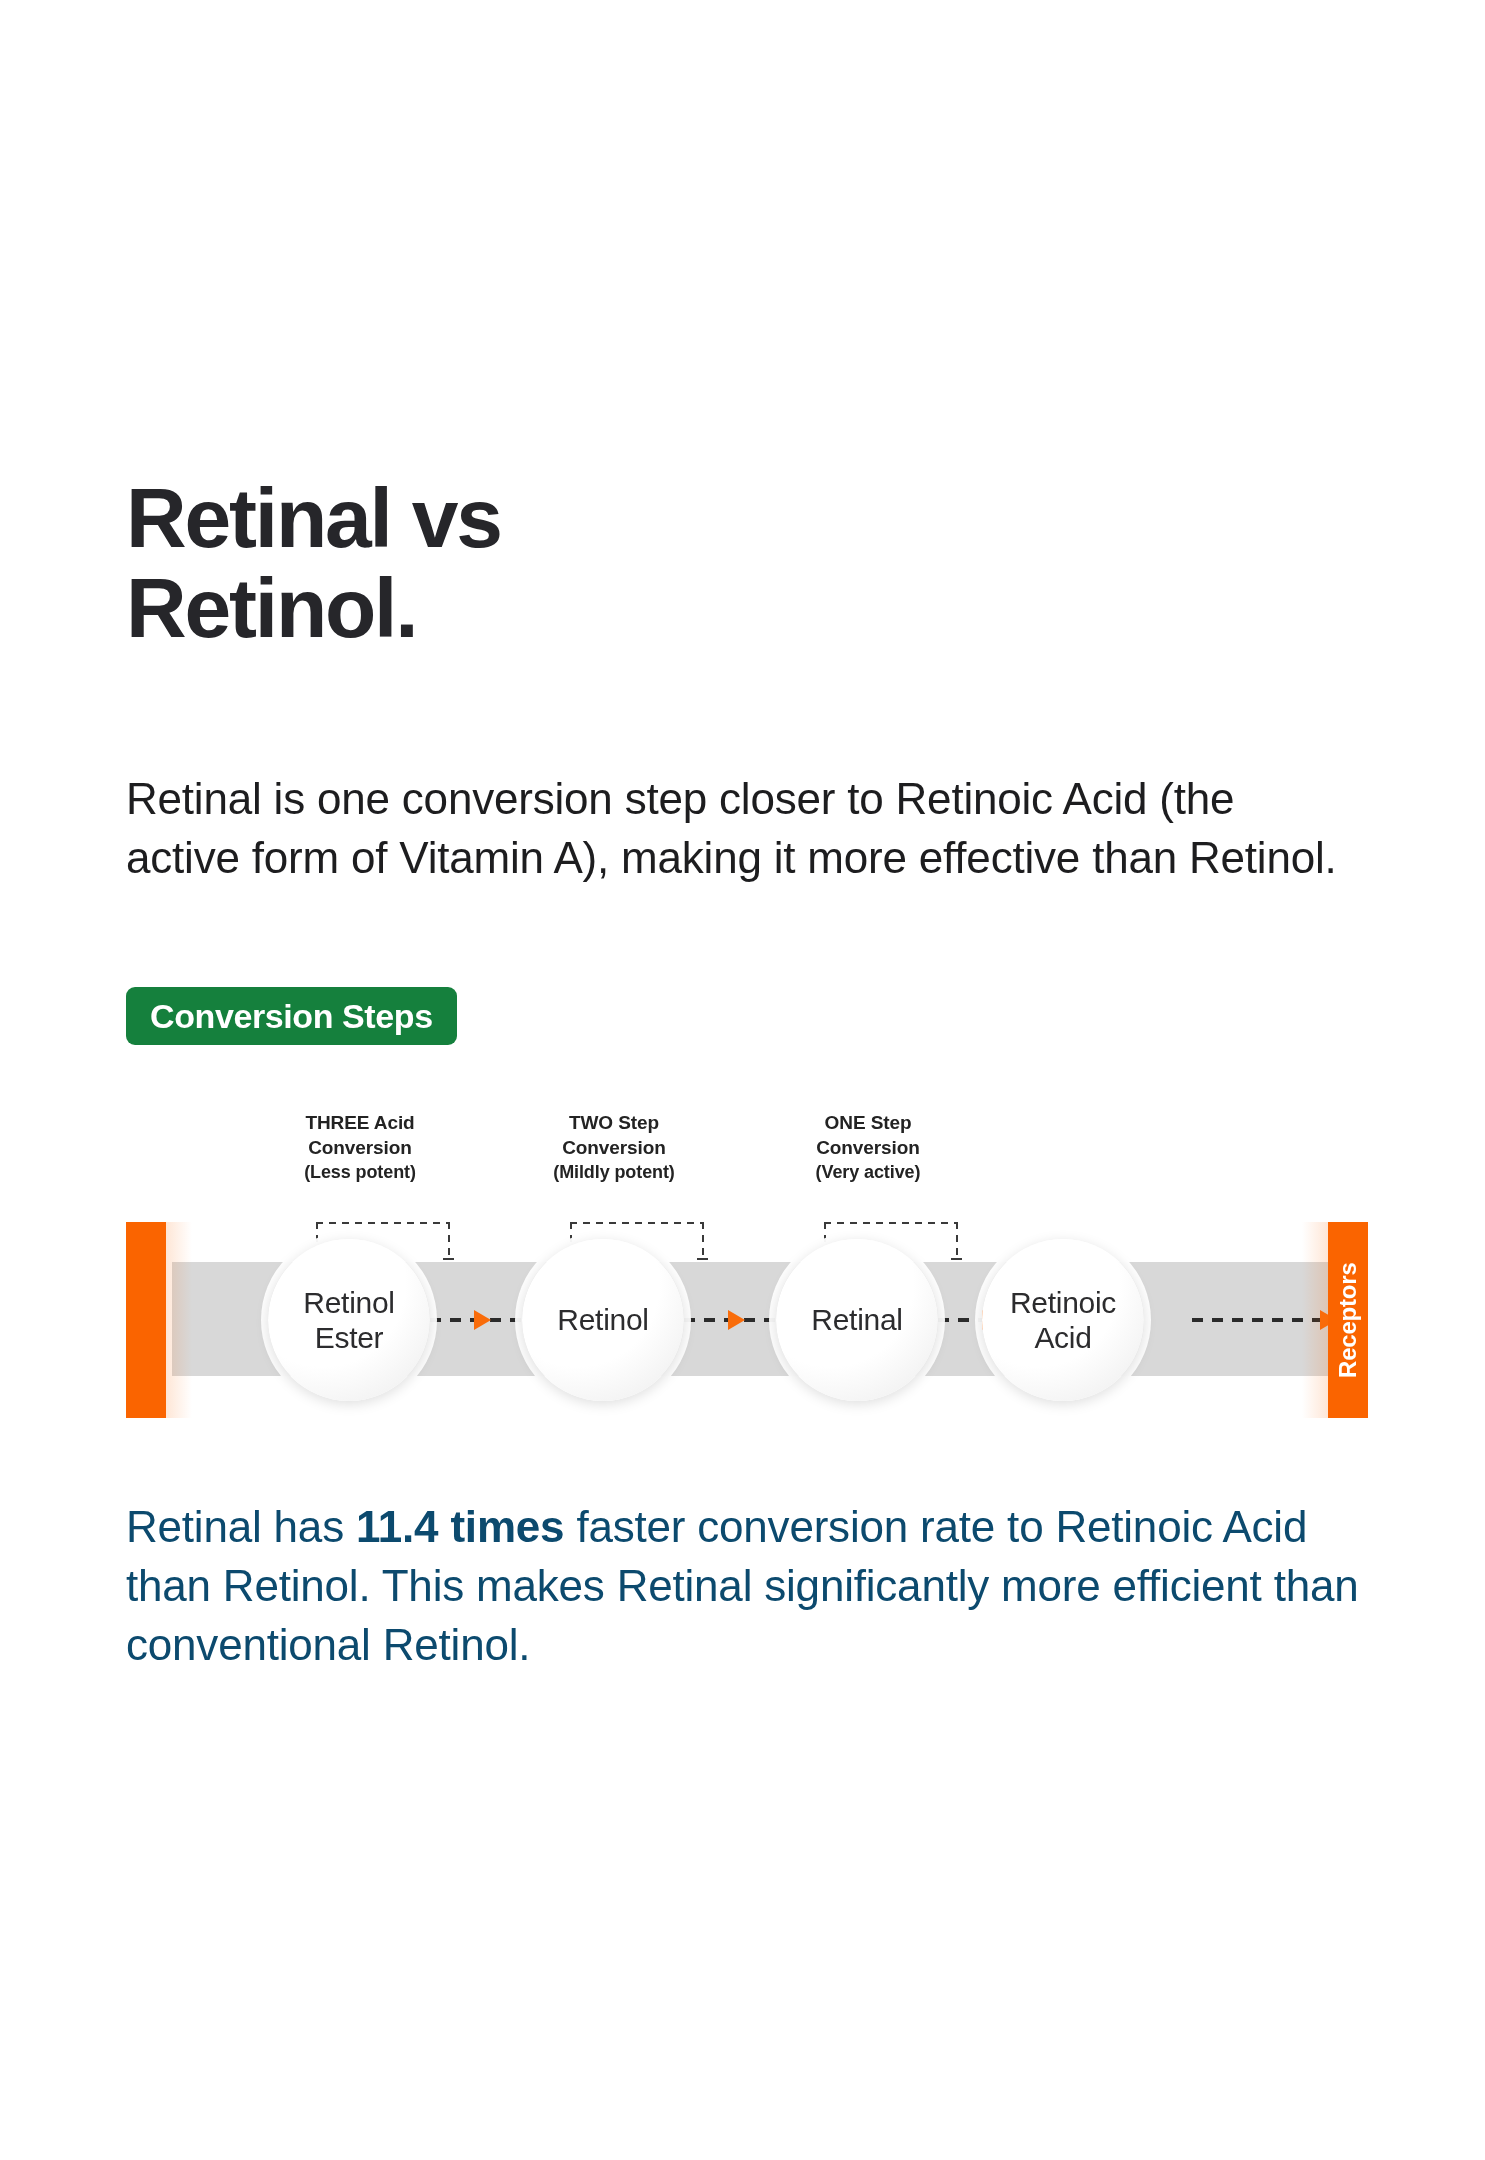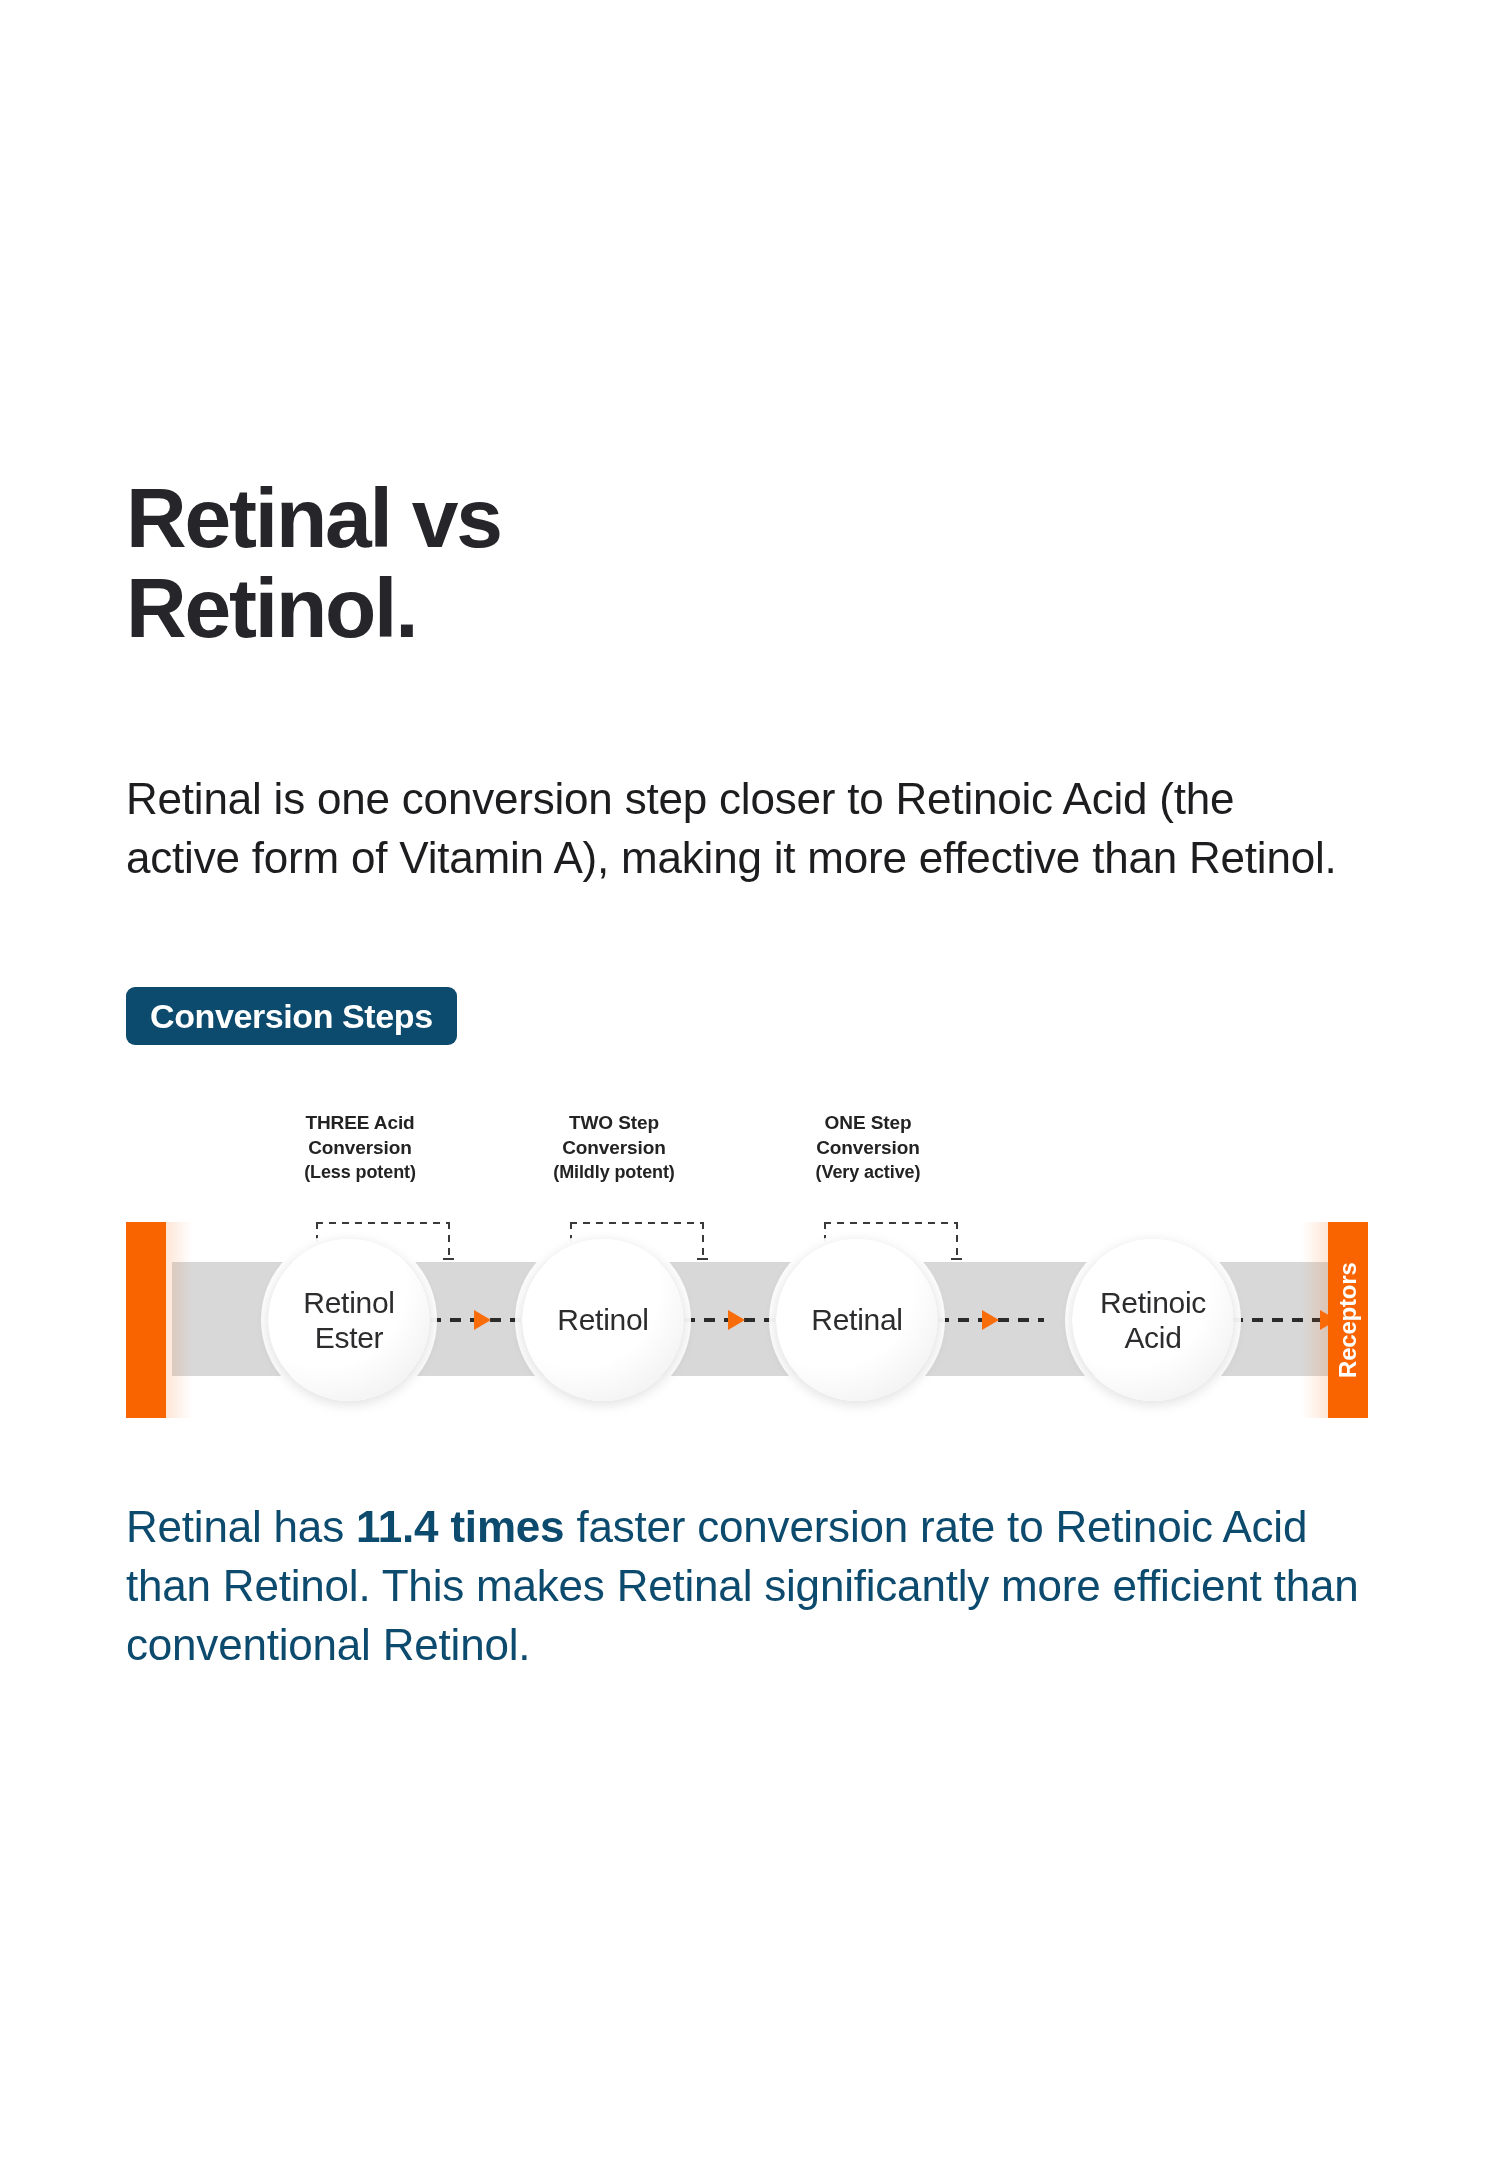--- a/index.html
+++ b/index.html
@@ -28,21 +28,21 @@
     font-size:44px; line-height:1.34;
     font-weight:400; color:#1d1d1f;
     letter-spacing:-0.2px;
     margin-top:40px;
   }
 
   
   .badge {
     position:absolute; left:126px; top:987px;
     height:58px; padding:4px 24px;
-    background:#0c4a6e; border-radius:9px;
+    background:#15803d; border-radius:9px;
     display:flex; align-items:center;
     color:#ffffff; font-size:34px; font-weight:700;
     letter-spacing:-0.4px;
   }
 
   
   .diagram { position:absolute; left:0; top:1110px; width:1485px; height:330px; }
 
   .ann {
     position:absolute; top:0;
@@ -220,21 +220,21 @@
     <div class="node" style="left:522px;">
       <div>
         <div>Retinol</div>
       </div>
     </div>
     <div class="node" style="left:776px;">
       <div>
         <div>Retinal</div>
       </div>
     </div>
-    <div class="node" style="left:1072px;justify-content:center;">
+    <div class="node" style="left:982px;justify-content:center;">
       <div>
         <div>Retinoic</div>
         <div>Acid</div>
       </div>
     </div>
 
     <div class="orange-bar left">
       <div class="glow"></div>
     </div>
     <div class="orange-bar right">

